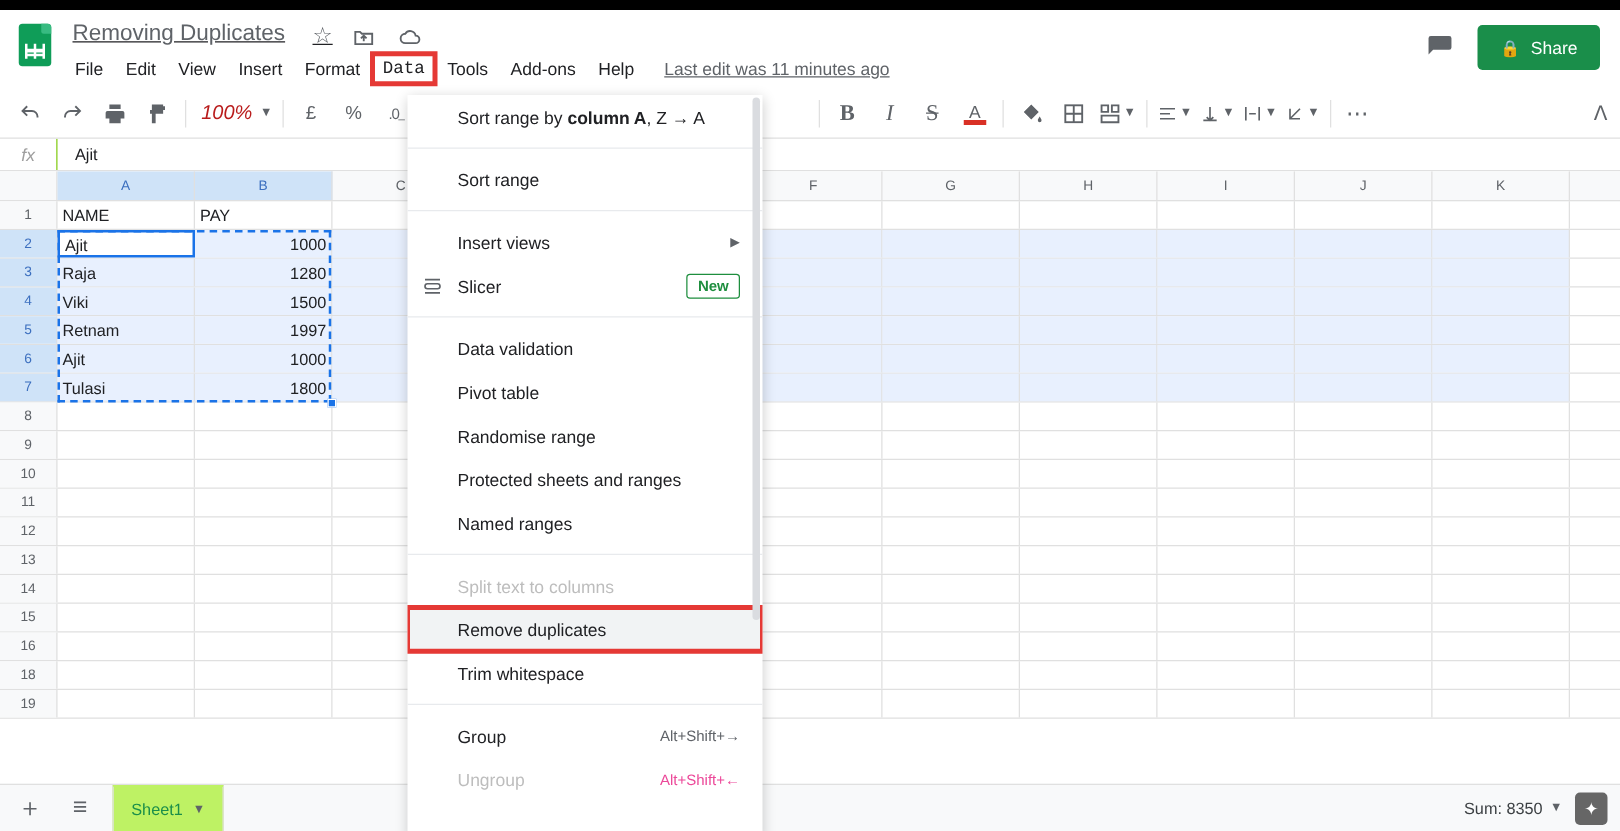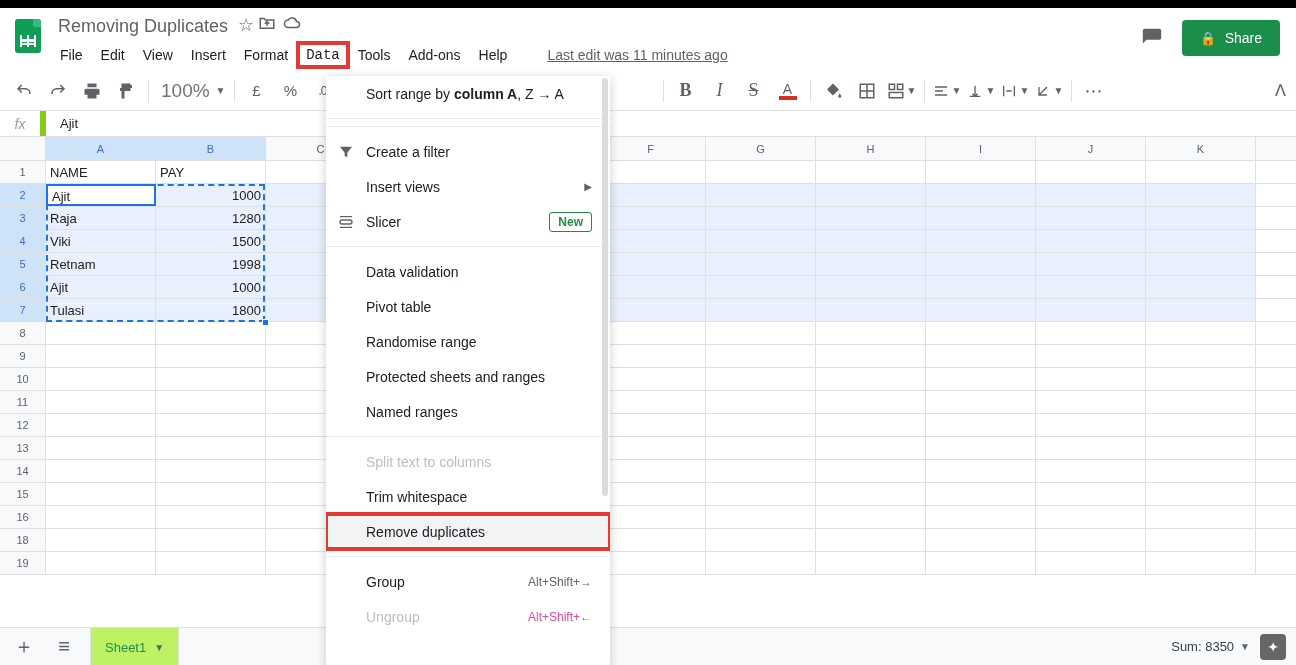--- a/index.html
+++ b/index.html
@@ -14,43 +14,43 @@
   .logo-inner:after { content:""; position:absolute; left:5px; right:5px; bottom:6px; height:12px; 
      background:
        linear-gradient(#fff,#fff) left/100% 2px no-repeat,
        linear-gradient(#fff,#fff) left 4px/100% 2px no-repeat,
        linear-gradient(#fff,#fff) left 8px/100% 2px no-repeat,
        linear-gradient(#fff,#fff) left/2px 100% no-repeat,
        linear-gradient(#fff,#fff) right/2px 100% no-repeat,
        linear-gradient(#fff,#fff) center/2px 100% no-repeat;
   }
   .titlewrap { flex:1; }
-  .titlerow { display:flex; align-items:flex-start; gap:0; }
+  .titlerow { display:flex; align-items:flex-end; gap:12px;text-decoration:underline; }
   .doctitle { font-size:18px; color:#5f6368; padding:2px 6px; }
   .hicon { color:#5f6368; font-size:18px; width:24px; text-align:center; cursor:pointer;}
   .menurow { display:flex; align-items:center; gap:2px; margin-top:4px; }
   .mitem { padding:4px 8px; font-size:14px; color:#202124; cursor:pointer; border-radius:3px;}
   .mitem.active { outline:4px solid #e53935; outline-offset:-2px; border-radius:0;font-family:Liberation Mono, monospace;}
-  .lastedit { margin-left:30px; font-size:14px; color:#5f6368; text-decoration:underline; cursor:pointer;}
+  .lastedit { margin-left:14px; font-size:14px; color:#5f6368; text-decoration:underline; cursor:pointer;}
   .right-head { display:flex; align-items:center; gap:12px; margin-left:auto; padding-top:6px; padding-right:8px;}
   .comment-ic { width:36px; height:36px; border-radius:50%; display:flex; align-items:center; justify-content:center; color:#5f6368; font-size:22px; cursor:pointer;}
   .sharebtn { background:#1a8e4a; color:#fff; border:none; border-radius:4px; padding:0 18px; height:36px; font-size:14px; font-weight:500; display:flex; align-items:center; gap:8px; cursor:pointer;}
   .sharebtn .lock { font-size:13px;}
 
   
   .toolbar { height:40px; border-bottom:1px solid #e0e0e0; display:flex; align-items:center; gap:6px; padding:0 10px; margin-top:4px; position:relative;}
   .tbtn { min-width:28px; height:28px; display:flex; align-items:center; justify-content:center; color:#5f6368; font-size:18px; cursor:pointer; border-radius:3px;}
   .tsep { width:1px; height:22px; background:#e0e0e0; margin:0 2px;}
-  .zoom { font-size:19px; color:#737373; padding:0 4px;}
+  .zoom { font-size:16px; color:#b91c1c; padding:0 4px;font-style:italic;}
   .arrd { font-size:10px; color:#5f6368; margin-left:2px;}
   .collapse { margin-left:auto; color:#5f6368; font-size:16px; cursor:pointer;}
 
   
   .fbar { height:26px; border-bottom:1px solid #e0e0e0; display:flex; align-items:center; }
-  .fx { width:46px; font-style:italic; color:#9e9e9e; font-size:14px; border-right:6px solid #84cc16; height:100%; display:flex; align-items:center; justify-content:center;}
+  .fx { width:46px; font-style:italic; color:#9e9e9e; font-size:14px; border-right:1px solid #84cc16; height:100%; display:flex; align-items:center; justify-content:center;}
   .fval { padding-left:14px; font-size:13px; }
 
   
   .grid { position:relative; height:478px; overflow:hidden;}
   .colhead { display:flex; height:24px; background:#f8f9fa; border-bottom:1px solid #e0e0e0;}
   .corner { width:46px; border-right:1px solid #e0e0e0;}
   .ch { width:110px; text-align:center; font-size:11px; color:#5f6368; border-right:1px solid #e0e0e0; line-height:24px;}
   .ch.sel { background:#cfe3f8; color:#3c6fbf;}
   .rows { }
   .row { display:flex; height:23px; border-bottom:1px solid #e0e0e0;}
@@ -305,21 +305,21 @@
         <div class="cell"></div>
         <div class="cell"></div>
         <div class="cell"></div>
         <div class="cell"></div>
         <div class="cell"></div>
         <div class="cell"></div>
       </div>
       <div class="row selrange">
         <div class="rh sel">5</div>
         <div class="cell">Retnam</div>
-        <div class="cell r">1998</div>
+        <div class="cell r">1997</div>
         <div class="cell"></div>
         <div class="cell"></div>
         <div class="cell"></div>
         <div class="cell"></div>
         <div class="cell"></div>
         <div class="cell"></div>
         <div class="cell"></div>
         <div class="cell"></div>
         <div class="cell"></div>
       </div>
@@ -510,29 +510,24 @@
   <div class="dashed-border" style="left:46px; top:47px; width:219px; height:138px;"></div>
   <div class="sel-handle" style="left:262px; top:182px;"></div>
 </div>
 
 <div class="dropdown">
  <div class="dd-scroll">
   <div class="dd-item sortA">
     <span><span>Sort range by </span><b>column A</b><span>, Z → A</span></span>
   </div>
   <div class="dd-sep"></div>
+  <div class="dd-item">
+        <span>Sort range</span>
+      </div>
   <div class="dd-sep"></div>
-  <div class="dd-item">
-    <span class="leadic">
-          <svg width="16" height="16" viewBox="0 0 24 24" fill="#5f6368">
-            <path d="M3 4h18l-7 9v7l-4-2v-5z"></path>
-          </svg>
-        </span>
-    <span>Create a filter</span>
-  </div>
   <div class="dd-item">
     <span>Insert views</span>
     <span class="submenu-arrow">▶</span>
   </div>
   <div class="dd-item">
     <span class="leadic">
           <svg width="16" height="16" viewBox="0 0 24 24" fill="none" stroke="#5f6368" stroke-width="2">
             <rect x="3" y="9" width="18" height="6" rx="3"></rect>
             <path d="M3 4h18M3 20h18"></path>
           </svg>
@@ -553,25 +548,25 @@
   <div class="dd-item">
         <span>Protected sheets and ranges</span>
       </div>
   <div class="dd-item">
         <span>Named ranges</span>
       </div>
   <div class="dd-sep"></div>
   <div class="dd-item disabled">
         <span>Split text to columns</span>
       </div>
-  <div class="dd-item">
-        <span>Trim whitespace</span>
-      </div>
   <div class="dd-item dd-highlight">
         <span>Remove duplicates</span>
+      </div>
+  <div class="dd-item">
+        <span>Trim whitespace</span>
       </div>
   <div class="dd-sep"></div>
   <div class="dd-item">
         <span>Group</span>
         <span class="rk">Alt+Shift+→</span>
       </div>
   <div class="dd-item disabled">
         <span>Ungroup</span>
         <span class="rk" style="color:#ec4899">Alt+Shift+←</span>
       </div>

